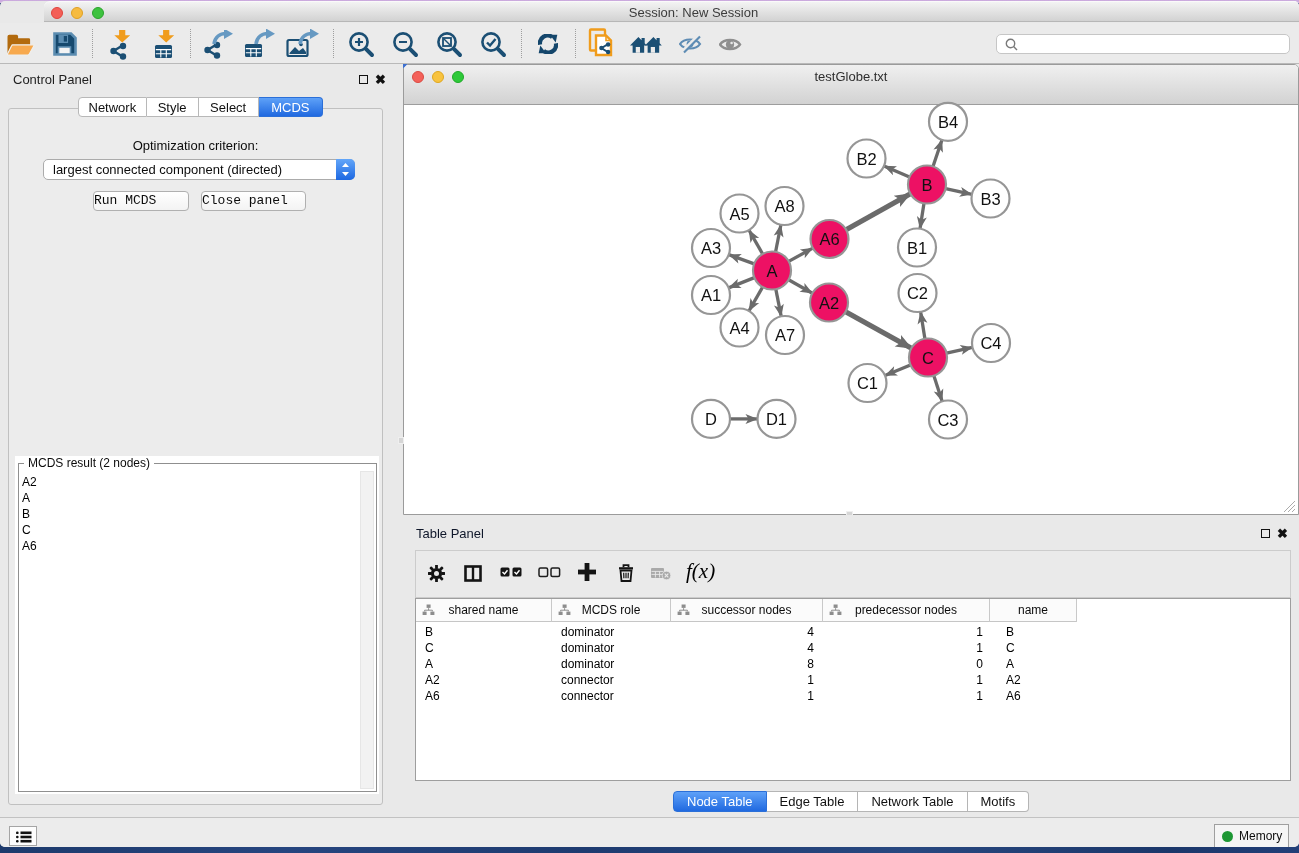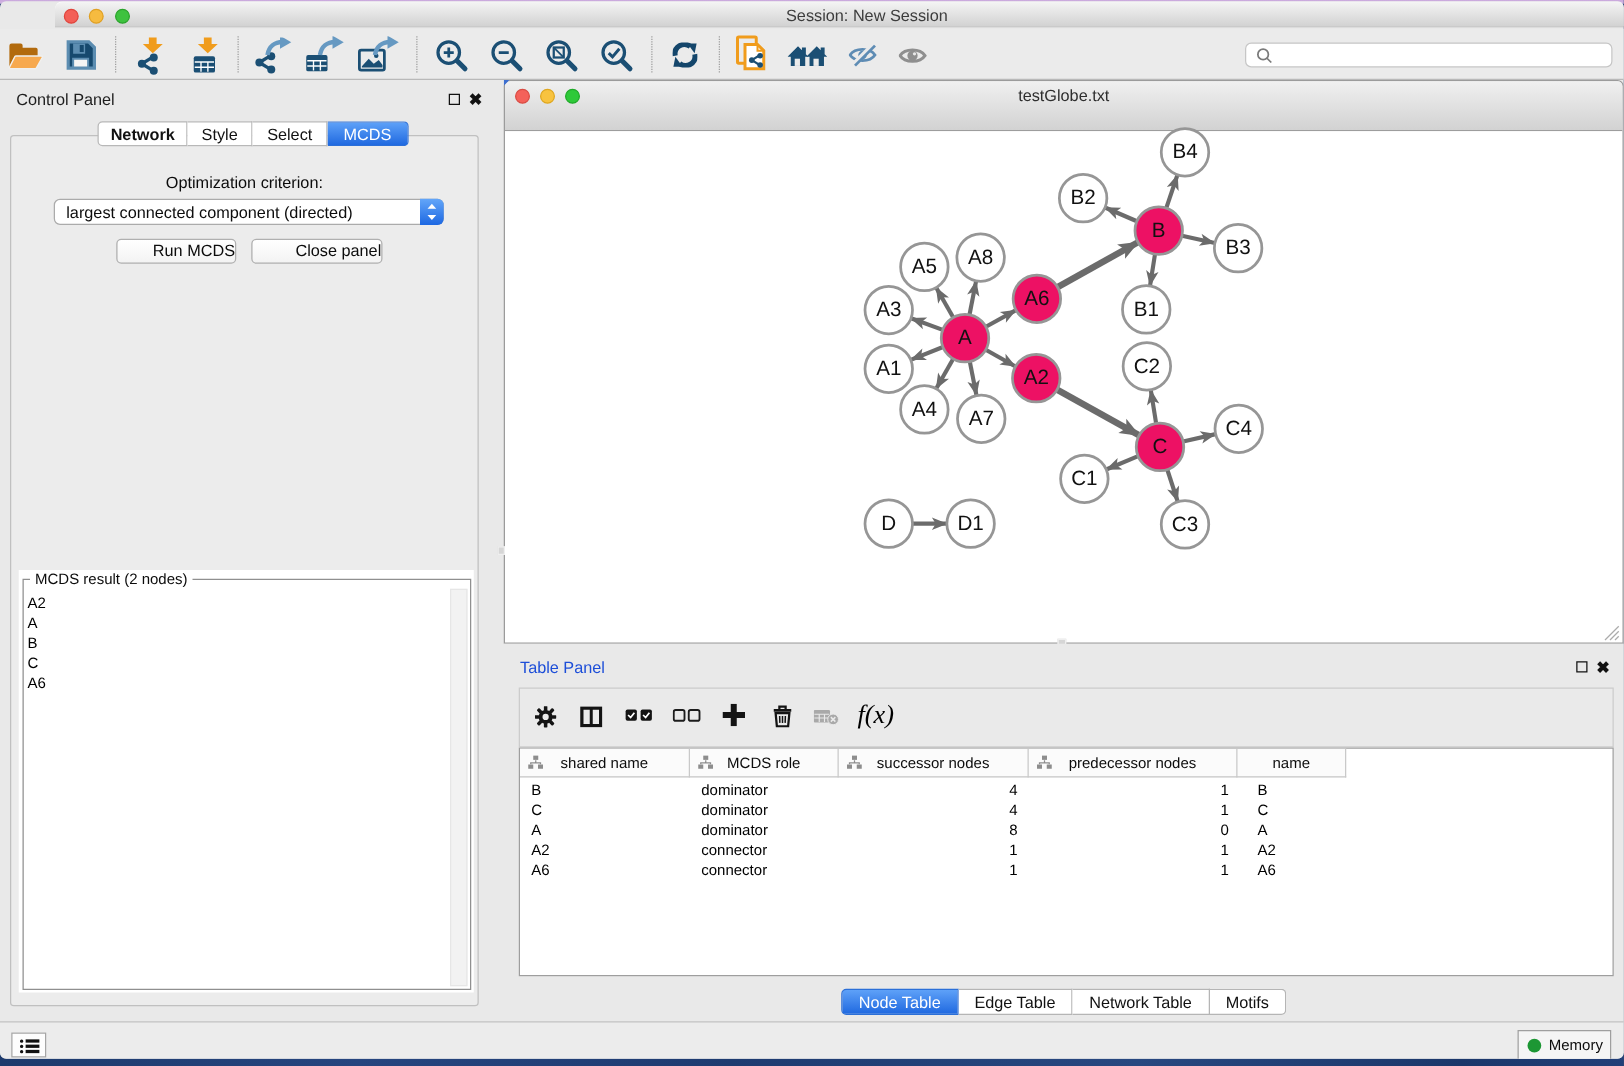--- a/index.html
+++ b/index.html
@@ -18,43 +18,43 @@
 .sep { position:absolute; top:6px; height:29px; width:0; border-left:1px dotted #9e9e9e; }
 .tbi { position:absolute; top:0; }
 #search { position:absolute; left:996px; top:11px; width:294px; height:20px; background:#fff; border:1px solid #c6c6c6; border-radius:5px; }
 
 #cpanel { position:absolute; top:63px; left:0; width:392px; height:753px; background:#e9e9e9; }
 #cptitle { position:absolute; top:8px; left:13px; font-size:13px; color:#1e1e1e; }
 .flt { position:absolute; width:9px; height:9px; border:1.5px solid #111; }
 .clx { position:absolute; font-size:13px; font-weight:bold; color:#111; }
 #cptabs { position:absolute; top:33px; left:78px; height:20px; display:flex; font-size:13px; z-index:5; }
 #cptabs div { background:#fff; border:1px solid #b8b8b8; border-left:none; padding:0 9.5px; line-height:19px; color:#111; }
-#cptabs div:first-child { border-left:1px solid #b8b8b8; border-radius:4px 0 0 4px;font-weight:bold; }
+#cptabs div:first-child { border-left:1px solid #b8b8b8; border-radius:4px 0 0 4px; }
 #cptabs div.sel { background:linear-gradient(#5ea1f8,#2069e0); color:#fff; border-color:#2b6fd8; border-radius:0 4px 4px 0; }
 #cpbox { position:absolute; top:44px; left:8px; width:375px; height:697px; background:#ececec; border:1px solid #c0c0c0; border-radius:3px; }
 #optlabel { position:absolute; top:29px; left:0; width:100%; text-align:center; font-size:13px; color:#0c0c0c; }
 #combo { position:absolute; top:50px; left:34px; width:312px; height:21px; background:#fff; border:1px solid #ababab; border-radius:5px; font-size:13px; color:#0c0c0c; line-height:19px; padding-left:9px; }
 #combobtn { position:absolute; top:-1px; right:-1px; width:19px; height:21px; background:linear-gradient(#63a6f9,#1d68e2); border-radius:0 5px 5px 0; }
-.btn { position:absolute; top:82px; height:20px; background:linear-gradient(#ffffff,#f3f3f3); border:1px solid #b0b0b0; border-radius:4px; font-size:13px; color:#0c0c0c; text-align:right; line-height:18px; }
+.btn { position:absolute; top:82px; height:20px; background:linear-gradient(#ffffff,#f3f3f3); border:1px solid #b0b0b0; border-radius:4px; font-size:13px; color:#0c0c0c; text-align:left; line-height:18px;font-family:Liberation Mono, monospace; }
 #grpbox { position:absolute; top:347px; left:6px; width:364px; height:338px; background:#fff; }
 #grpborder { position:absolute; top:6.5px; left:2.5px; right:2px; bottom:2px; border:1px solid #8f8f8f; }
 #grplabel { position:absolute; top:-0.5px; left:9px; background:#fff; padding:0 4px; font-size:12px; color:#0c0c0c; z-index:2; }
 #mlist { position:absolute; top:18px; left:4px; width:340px; font-size:12px; color:#000; }
 #mlist > div { padding-left:3px; height:16px; line-height:16px; }
 #mscroll { position:absolute; top:15px; right:5px; width:14px; height:318px; background:#f2f2f2; border:1px solid #e6e6e6; }
 
 #netwin { position:absolute; top:63px; left:403px; width:896px; height:451px; background:#fff; border:1px solid #9b9b9b; border-radius:5px 5px 0 0; }
 #nettb { position:absolute; top:0; left:0; width:100%; height:40px; background:linear-gradient(#f0f0f0,#d2d2d2); border-bottom:1px solid #9d9d9d; border-radius:4px 4px 0 0; }
 #nettb .t1 { left:7.5px; top:5.5px; background:#f4615a; border:1px solid #d94b43; width:12px; height:12px; }
 #nettb .t2 { left:27.5px; top:5.5px; background:#f8c33f; border:1px solid #dfa71f; width:12px; height:12px; }
 #nettb .t3 { left:47.5px; top:5.5px; background:#2ec939; border:1px solid #1faa28; width:12px; height:12px; }
 #nettitle { position:absolute; top:4px; left:0; width:100%; text-align:center; font-size:13px; color:#2e2e2e; }
 
 #tpanel { position:absolute; top:514px; left:403px; width:896px; height:302px; background:#e9e9e9; }
-#tptitle { position:absolute; top:11px; left:13px; font-size:13px; color:#1d4ed8; }
+#tptitle { position:absolute; top:11px; left:13px; font-size:13px; color:#0f172a; }
 #tptools { position:absolute; top:35px; left:12px; width:876px; height:48px; background:#eaeaea; border:1px solid #cccccc; }
 #ttable { position:absolute; top:83px; left:12px; width:876px; height:183px; background:#fff; border:1px solid #9e9e9e; }
 #thead { position:absolute; top:0; left:0; width:661px; height:23px; background:#fbfbfb; border-bottom:1px solid #c6c6c6; font-size:12px; color:#0c0c0c; }
 .hcol { position:absolute; top:0; height:23px; border-right:1px solid #c9c9c9; text-align:center; line-height:23px; }
 .hcol svg { position:absolute; left:6px; top:5px; margin:0 !important; }
 .hcol span { margin:0 !important; }
 .trow { position:absolute; font-size:12px; color:#000; height:16px; line-height:16px; }
 .tc { position:absolute; }
 #ttabs { position:absolute; top:276px; left:270px; height:21px; display:flex; font-size:13px; }
 #ttabs div { background:#fff; border:1px solid #b5b5b5; border-left:none; padding:0 13px; line-height:20px; color:#111; }

